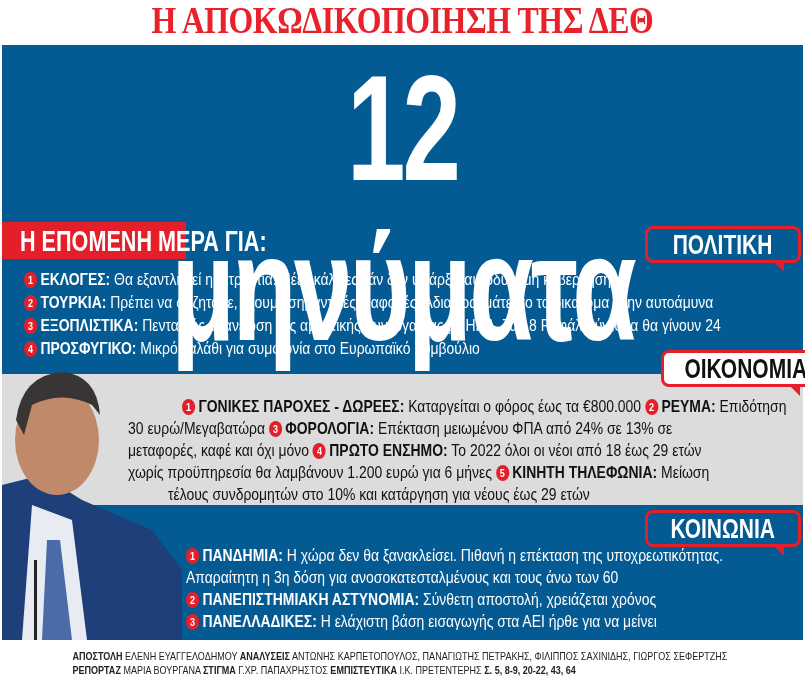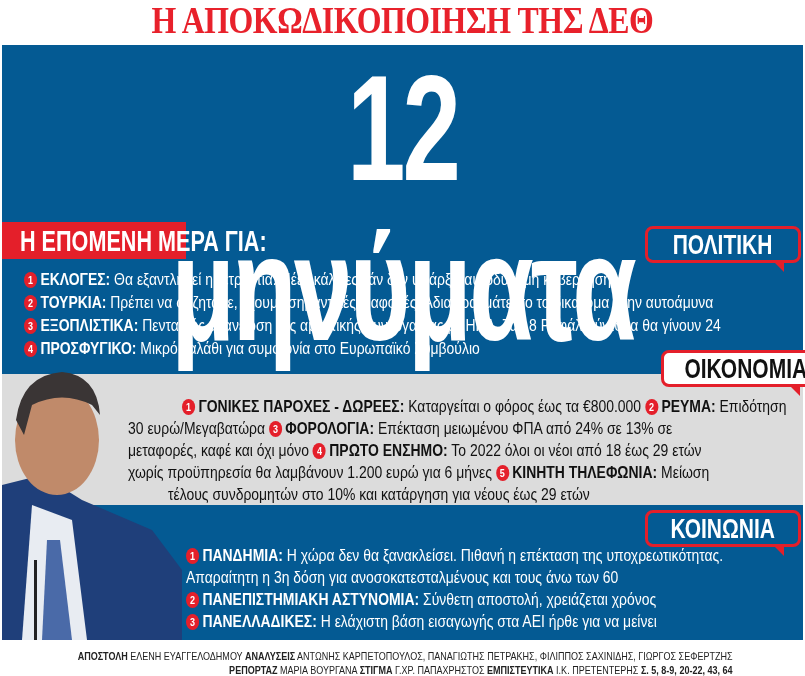--- a/index.html
+++ b/index.html
@@ -15,21 +15,21 @@
   .tag-blue { background: #045a93; color: #fff; }
   .tag-white { background: #fff; color: #111; }
   .row { position: absolute; white-space: nowrap; font-size: 17px; line-height: 22px; transform: scaleX(0.82); transform-origin: left; }
   .white { color: #fff; }
   .dark { color: #111; }
   .num { display: inline-block; width: 16px; height: 16px; border-radius: 50%; background: #e41f2a; color: #fff; font-size: 11px; line-height: 16px; text-align: center; font-weight: bold; vertical-align: 1px; margin-right: 4px; }
   b { font-weight: bold; }
   .gray { position: absolute; top: 374px; left: 2px; width: 801px; height: 131px; background: #dcdcdc; }
   .blue-bot { position: absolute; top: 505px; left: 2px; width: 801px; height: 135px; background: #045a93; }
   .photo { position: absolute; top: 360px; left: 2px; width: 180px; height: 280px; }
-  .credits { position: absolute; top: 649px; left: 0; width: 805px; text-align: right; font-size: 11px; line-height: 14px; color: #222; }
+  .credits { position: absolute; top: 649px; left: 0; width: 805px; text-align: left; font-size: 11px; line-height: 14px; color: #222; }
   .credits div { display: block; white-space: nowrap; transform: scaleX(0.82); transform-origin: center; }
 </style>
 </head>
 <body>
 
 <div class="kicker">Η ΑΠΟΚΩΔΙΚΟΠΟΙΗΣΗ ΤΗΣ ΔΕΘ</div>
 
 <div class="blue-top"></div>
 <div class="headline">12 μηνύματα</div>
 

